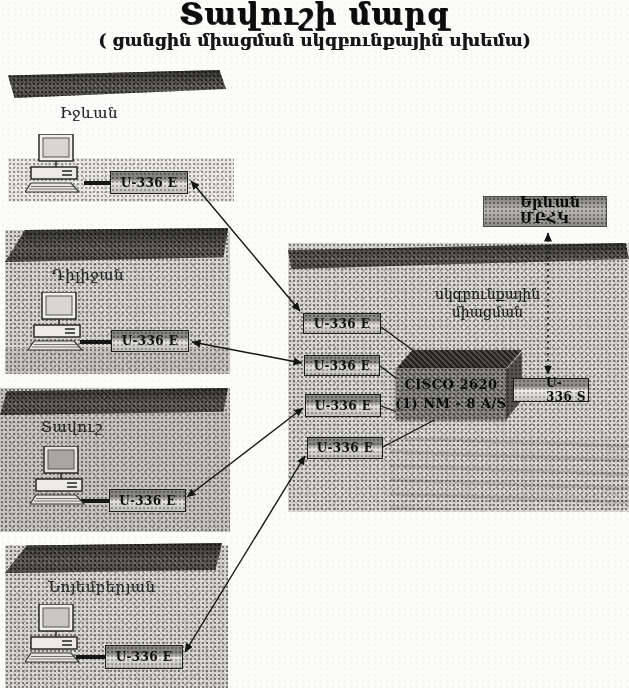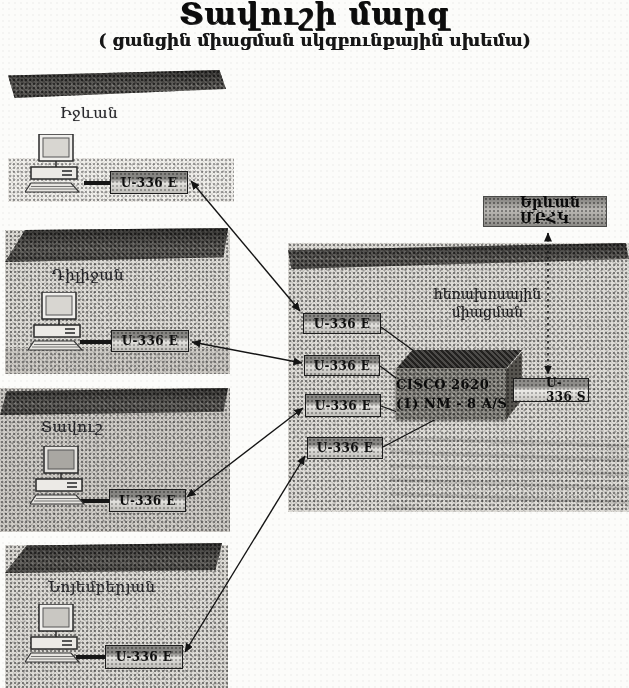--- a/index.html
+++ b/index.html
@@ -96,21 +96,21 @@
     z-index:3;
   }
   .cisco-front{
     background-color:#8f8d87;
     background-image:
       radial-gradient(rgba(0,0,0,.5) .8px, transparent 1.1px),
       radial-gradient(rgba(255,255,255,.15) .7px, transparent 1px),
       repeating-linear-gradient(40deg, rgba(0,0,0,.18) 0 2px, transparent 2px 4px);
     background-size:4px 4px,6px 6px,auto;
     box-shadow:0 0 3px rgba(0,0,0,.55);
-    z-index:3;display:flex;flex-direction:column;align-items:flex-start;justify-content:center;
+    z-index:3;display:flex;flex-direction:column;align-items:center;justify-content:center;
   }
   .cisco-line{font-weight:bold;font-size:13px;color:#0b0b0b;letter-spacing:.5px;line-height:19px;white-space:nowrap;}
   .wires{position:absolute;left:0;top:0;width:629px;height:688px;z-index:2;}
   .comp{z-index:3;}
 </style>
 </head>
 <body>
 
 <div class="stage">
 
@@ -227,21 +227,21 @@
       <polygon points="6,49 46,49 54,58 0,58" fill="#e8e6e2" stroke="#333" stroke-width="1.2"></polygon>
       <line x1="6" y1="52.5" x2="49" y2="52.5" stroke="#555" stroke-width=".8"></line>
       <line x1="4" y1="55" x2="51" y2="55" stroke="#555" stroke-width=".8"></line>
     </svg>
   </div>
   <div class="abs modem" style="left:105px;top:645px;width:78px;height:24px;">
     <span>U-336 E</span>
   </div>
 
   <div class="abs hublabel" style="left:405px;top:285px;width:165px;">
-    <div>հեռախոսային</div>
+    <div>սկզբունքային</div>
     <div>միացման</div>
   </div>
 
   <div class="abs modem" style="left:303px;top:313px;width:78px;height:21px;">
     <span>U-336 E</span>
   </div>
   <div class="abs modem" style="left:304px;top:355px;width:76px;height:21px;">
     <span>U-336 E</span>
   </div>
   <div class="abs modem" style="left:305px;top:394px;width:76px;height:23px;">

